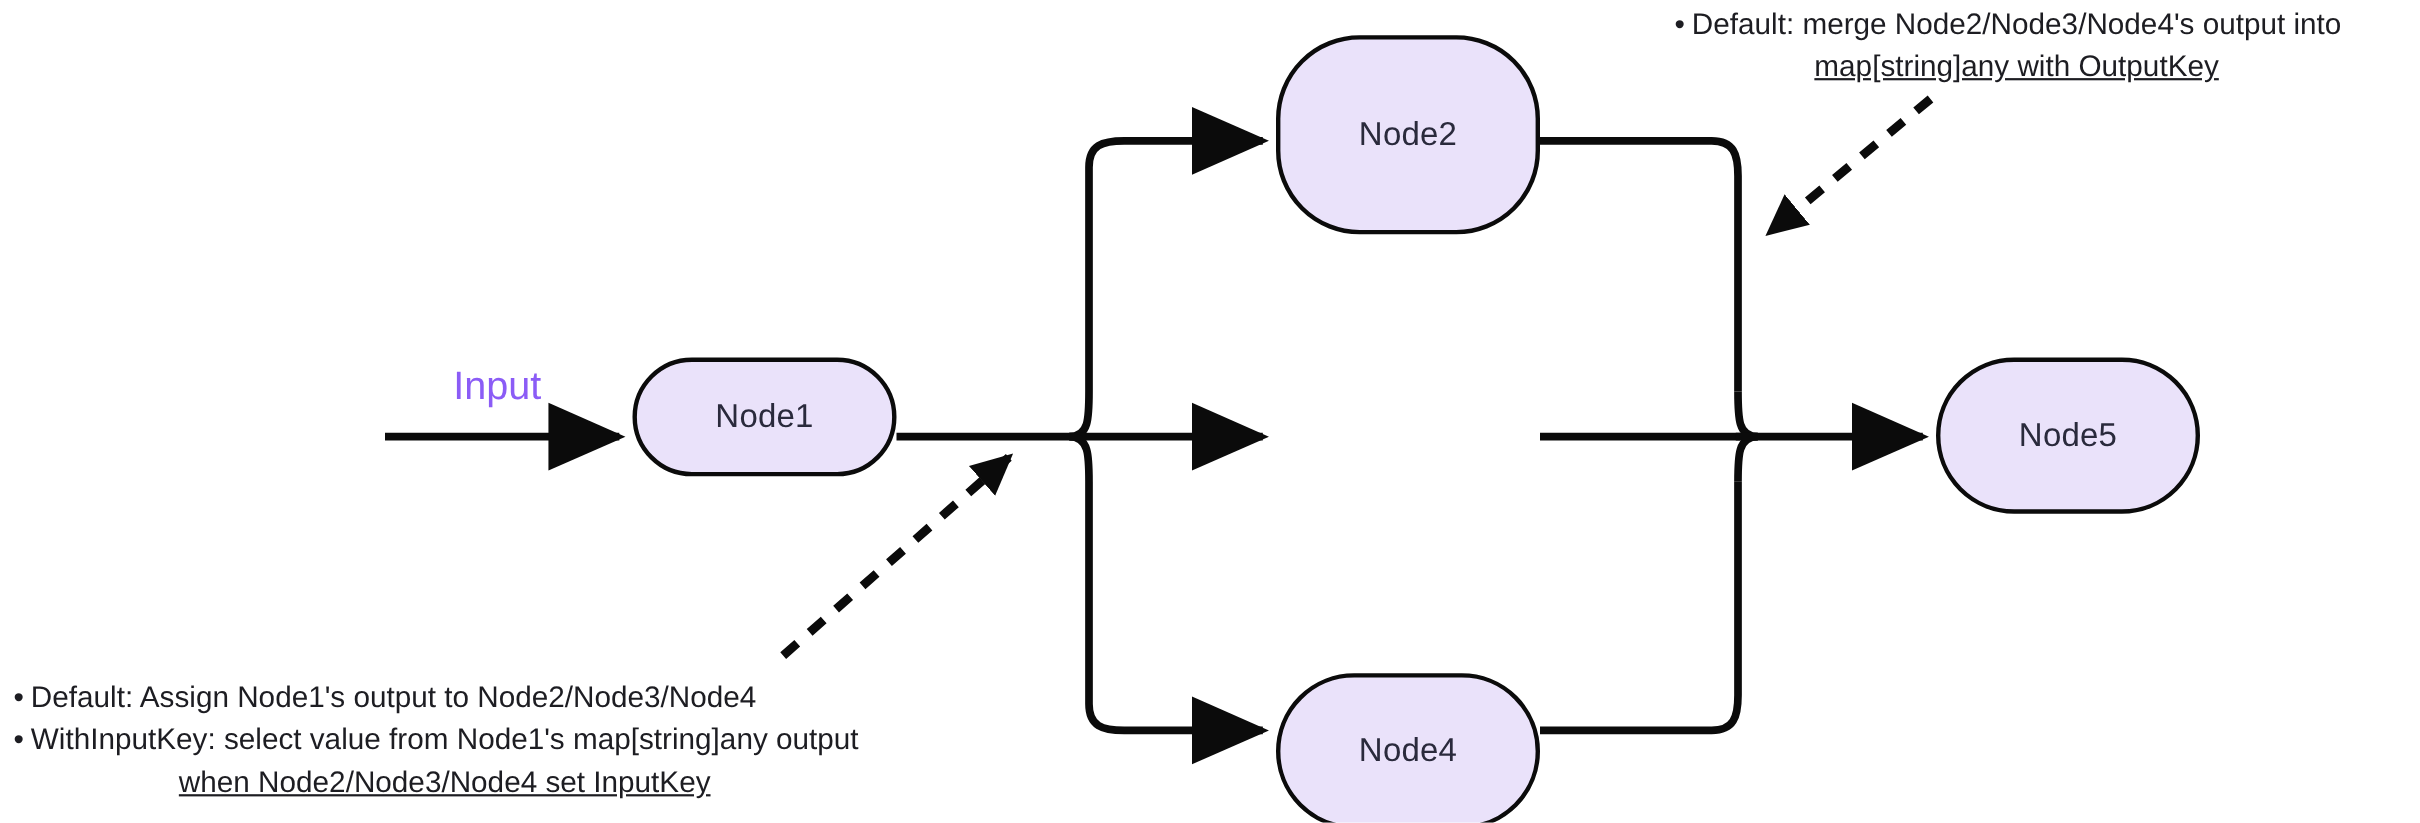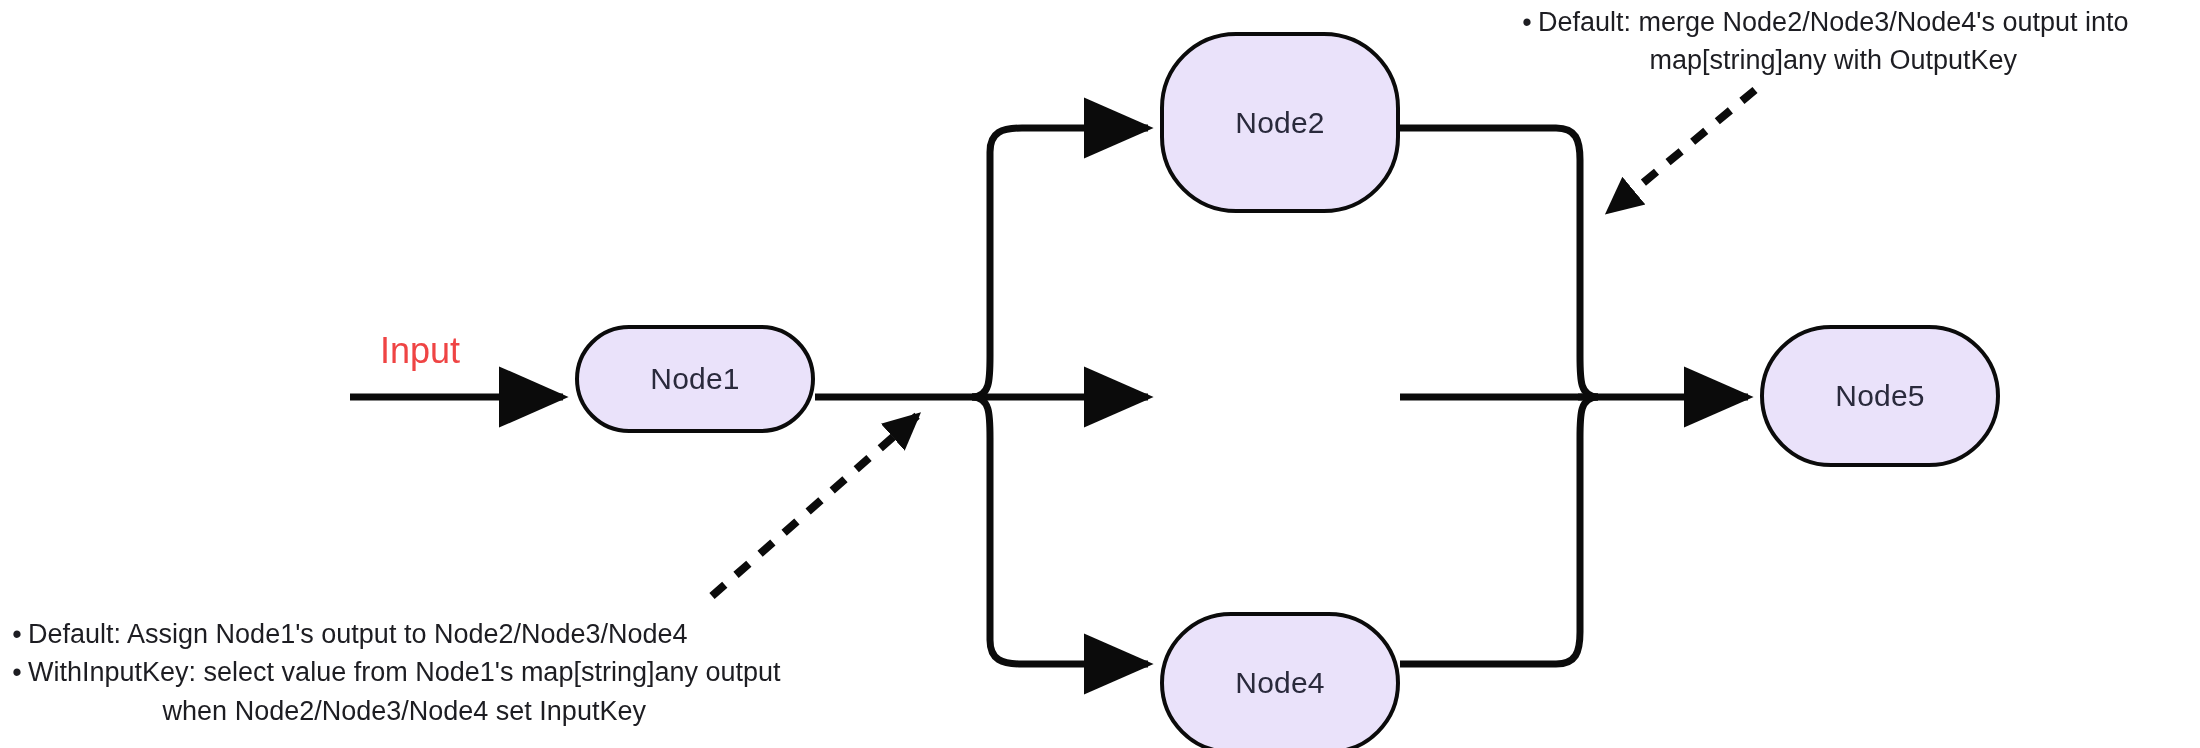--- a/index.html
+++ b/index.html
@@ -31,24 +31,25 @@
     display: flex;
     align-items: center;
     justify-content: center;
     color: #2a2a3c;
     font-size: 30px;
     letter-spacing: 0.2px;
     font-family: "Liberation Sans", sans-serif;
   }
   .edge-label {
     position: absolute;
-    color: #ef4444;
+    color: #8b5cf6;
     font-size: 36px;
     white-space: nowrap;
     font-family: "Liberation Sans", sans-serif;
+    margin-left: 32px;
   }
   .note {
     position: absolute;
     color: #1d1d22;
     font-size: 27px;
     line-height: 1.42;
     font-family: "Liberation Sans", sans-serif;
   }
   .note-row {
     display: flex;
@@ -62,20 +63,21 @@
     font-size: 27px;
     line-height: 1.42;
   }
   .note-text {
     display: block;
   }
   .note-cont {
     display: block;
     text-align: center;
     white-space: nowrap;
+    text-decoration: underline;
   }
   .note-right {
     text-align: left;
   }
 </style>
 </head>
 <body>
 
 <div id="stage">
 

